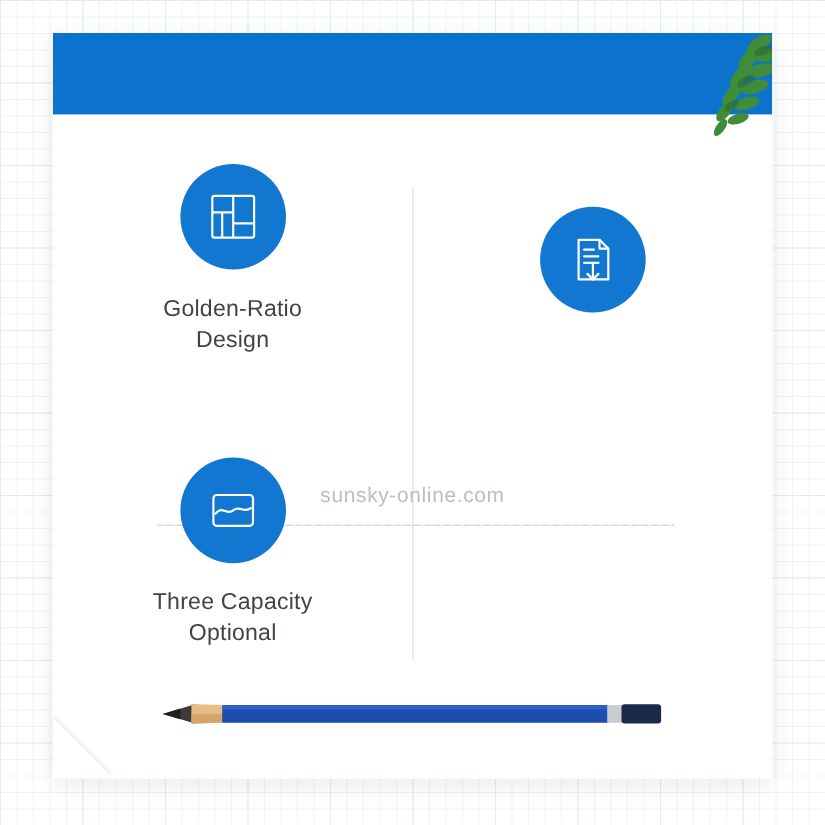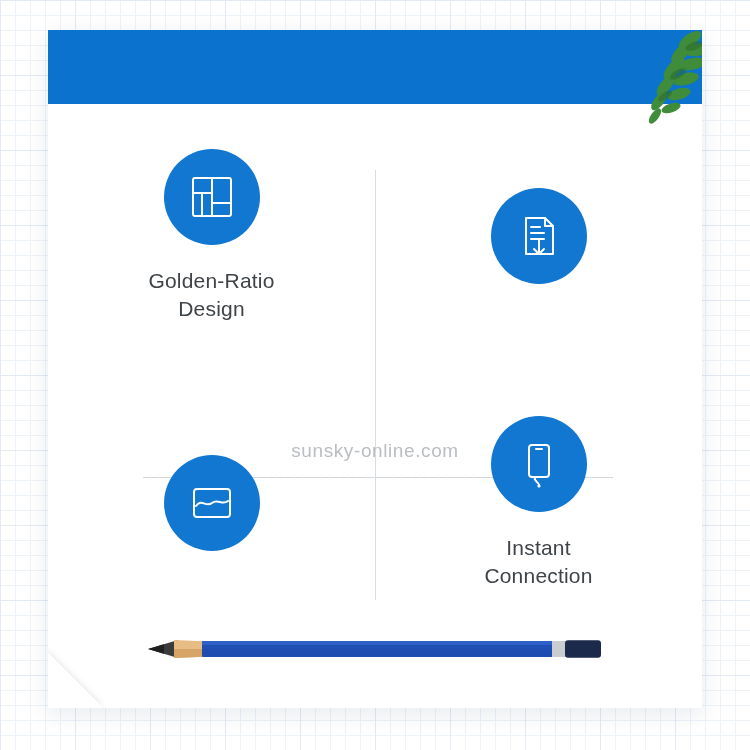--- a/index.html
+++ b/index.html
@@ -233,34 +233,24 @@
         </div>
       </div>
 
       <div class="cell row2">
         <div class="badge">
           <svg width="52" height="52" viewBox="0 0 52 52" xmlns="http://www.w3.org/2000/svg" fill="none" stroke="#ffffff" stroke-width="2" stroke-linecap="round" stroke-linejoin="round">
             <rect x="8" y="12" width="36" height="28" rx="3"></rect>
             <path d="M10 29 c6 -8 10 2 16 -3 c6 -5 10 3 16 -2"></path>
           </svg>
         </div>
+        <div class="cell-label">Three Capacity
+Optional</div>
       </div>
 
-      <div class="cell row2">
-        <div class="badge">
-          <svg width="52" height="52" viewBox="0 0 52 52" xmlns="http://www.w3.org/2000/svg" fill="none" stroke="#ffffff" stroke-width="2" stroke-linecap="round" stroke-linejoin="round">
-            <rect x="16" y="7" width="20" height="32" rx="3"></rect>
-            <line x1="23" y1="11" x2="29" y2="11"></line>
-            <path d="M22 39 c-2 4 4 5 4 8"></path>
-            <circle cx="26" cy="48" r="1.6" fill="#ffffff" stroke="none"></circle>
-          </svg>
-        </div>
-        <div class="cell-label">Instant
-Connection</div>
-      </div>
 
     </div>
 
     <div class="pencil">
       <svg width="460" height="22" viewBox="0 0 460 22" xmlns="http://www.w3.org/2000/svg">
         <polygon points="0,11 30,2 30,20" fill="#3b3b3b"></polygon>
         <polygon points="0,11 16,6.2 16,15.8" fill="#1f1f1f"></polygon>
         <polygon points="26,2 56,3.2 56,18.8 26,20" fill="#e8bd85"></polygon>
         <polygon points="26,11 56,11 56,18.8 26,20" fill="#d7a468"></polygon>
         <rect x="54" y="3" width="352" height="16" rx="1" fill="#1f4fb5"></rect>

